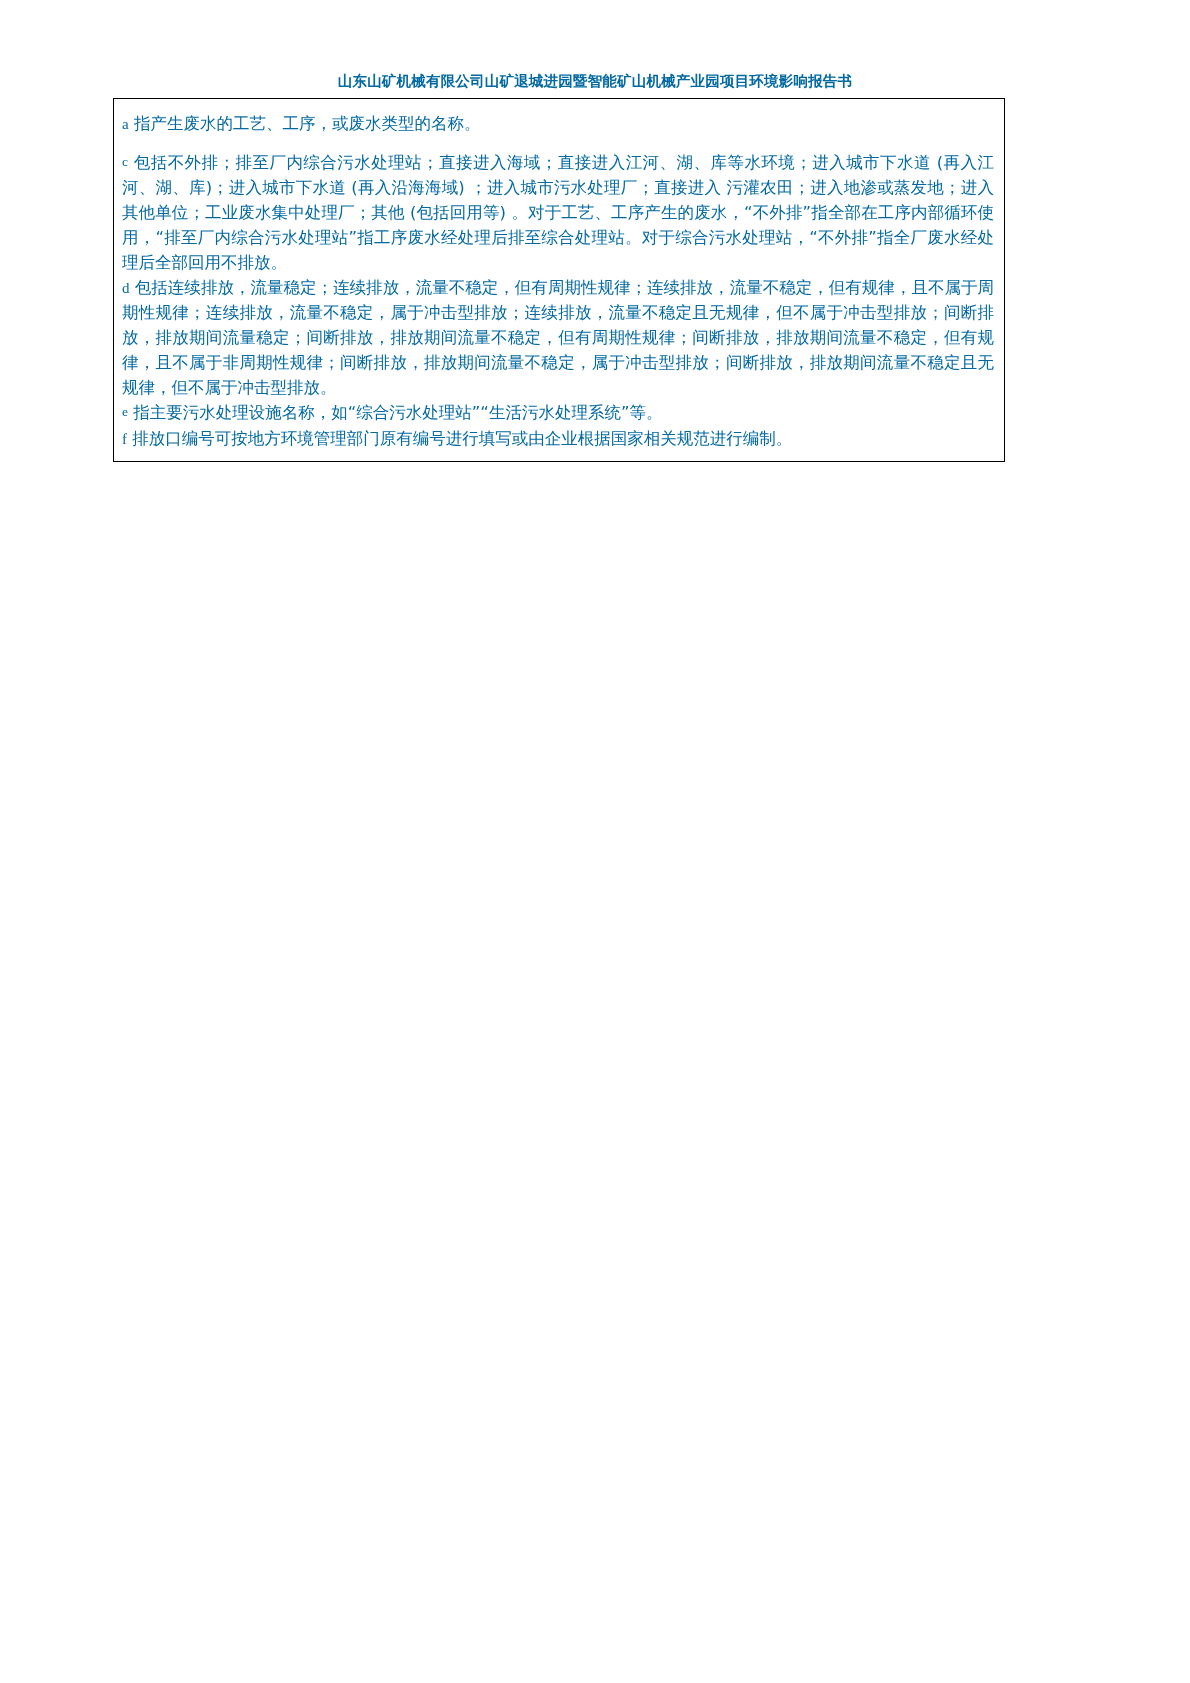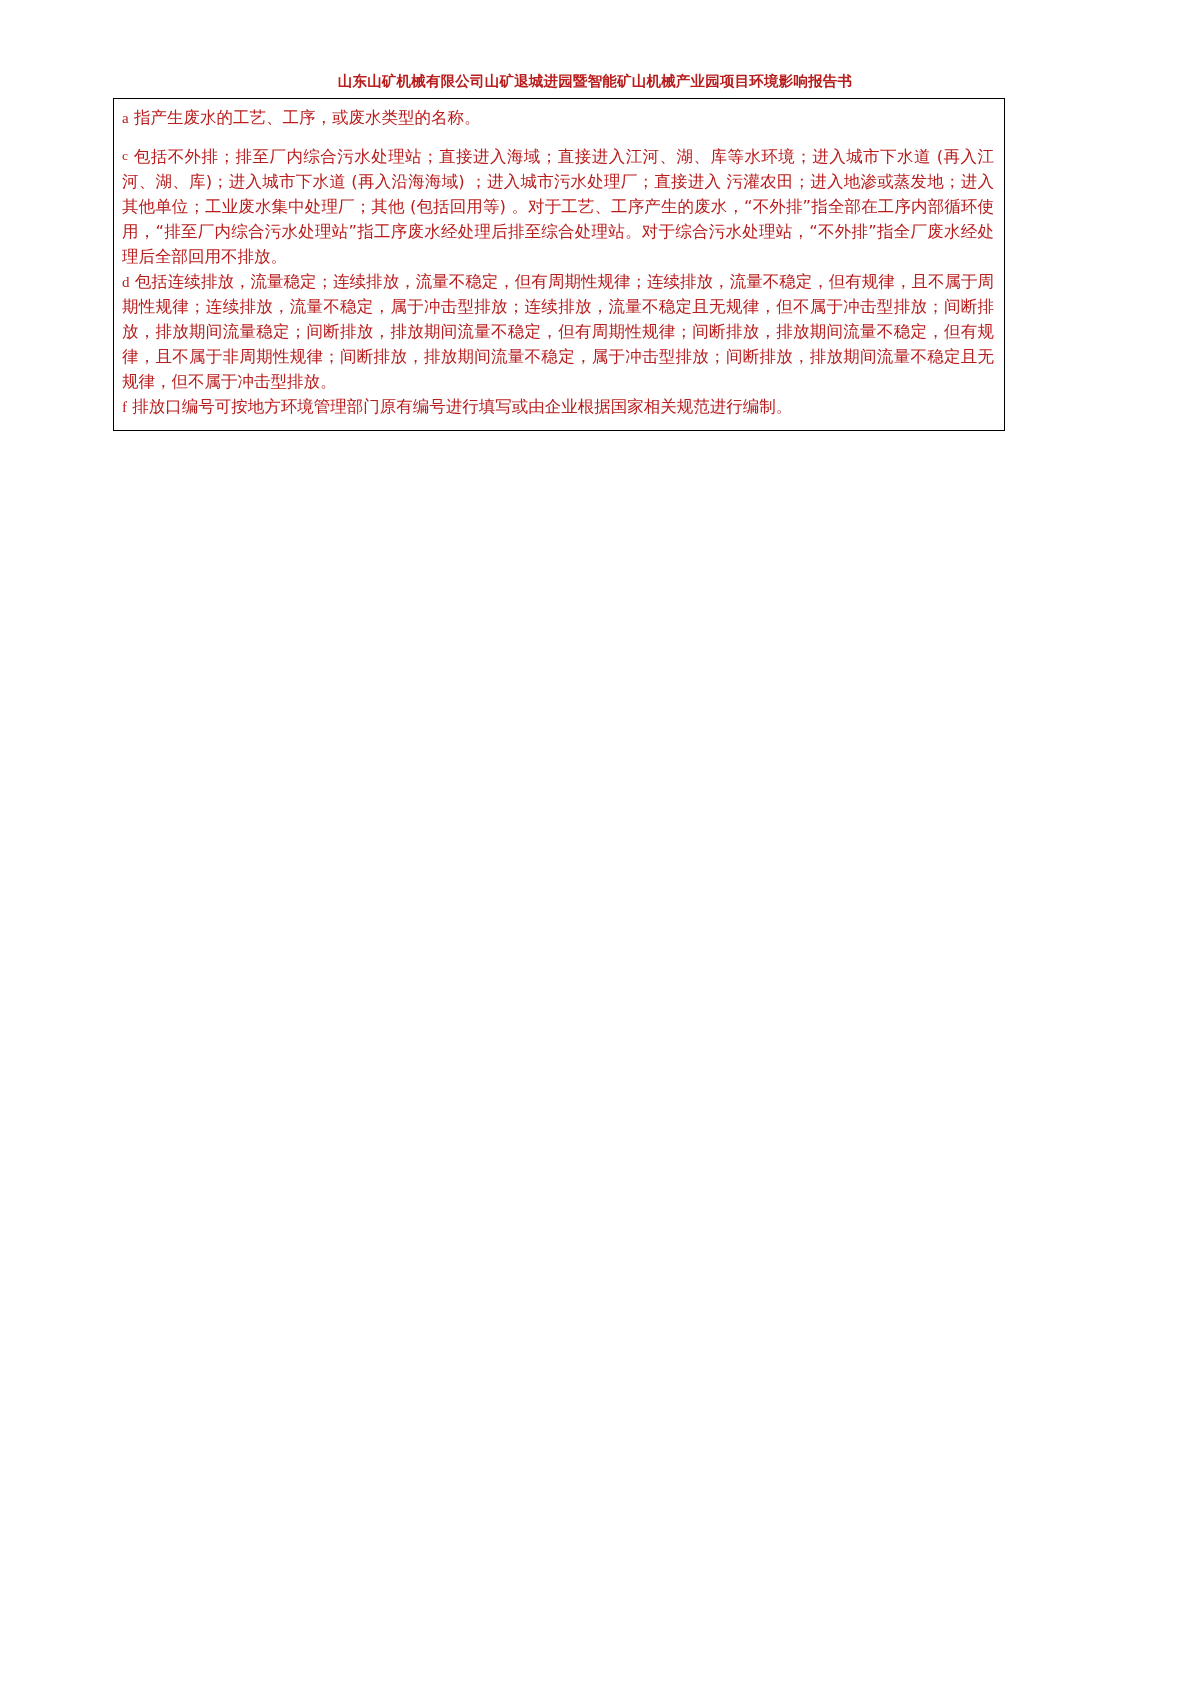--- a/index.html
+++ b/index.html
@@ -7,42 +7,42 @@
     padding: 0;
     background: #ffffff;
   }
   .page {
     position: relative;
     width: 1190px;
     height: 1488px;
     margin: 0 auto;
     background: #ffffff;
     font-family: "Liberation Sans", sans-serif;
-    color: #b91c1c;
+    color: #0369a1;
     box-sizing: border-box;
   }
   .header-title {
     position: absolute;
     top: 72px;
     left: 0;
     width: 1190px;
     text-align: center;
     font-size: 14.5px;
     font-weight: bold;
     letter-spacing: 0.2px;
     font-family: "DejaVu Sans", sans-serif;
   }
   .note-box {
     position: absolute;
     top: 98px;
     left: 113px;
     width: 892px;
     border: 1px solid #000000;
     box-sizing: border-box;
-    padding: 6px 10px 10px 8px;
+    padding: 12px 10px 10px 8px;
   }
   .note-line {
     font-size: 16.5px;
     line-height: 1.55;
     text-align: justify;
     text-justify: inter-ideograph;
     margin: 0;
     font-family: "DejaVu Sans", sans-serif;
   }
   .note-line.tight {
@@ -89,20 +89,24 @@
     <p class="note-line tight">
       <span class="marker sup">c</span>
       <span>包括不外排；排至厂内综合污水处理站；直接进入海域；直接进入江河、湖、库等水环境；进入城市下水道 (再入江河、湖、库)；进入城市下水道 (再入沿海海域) ；进入城市污水处理厂；直接进入 污灌农田；进入地渗或蒸发地；进入其他单位；工业废水集中处理厂；其他 (包括回用等) 。对于工艺、工序产生的废水，“不外排”指全部在工序内部循环使用，“排至厂内综合污水处理站”指工序废水经处理后排至综合处理站。对于综合污水处理站，“不外排”指全厂废水经处理后全部回用不排放。</span>
     </p>
 
     <p class="note-line tight">
       <span class="marker">d</span>
       <span>包括连续排放，流量稳定；连续排放，流量不稳定，但有周期性规律；连续排放，流量不稳定，但有规律，且不属于周期性规律；连续排放，流量不稳定，属于冲击型排放；连续排放，流量不稳定且无规律，但不属于冲击型排放；间断排放，排放期间流量稳定；间断排放，排放期间流量不稳定，但有周期性规律；间断排放，排放期间流量不稳定，但有规律，且不属于非周期性规律；间断排放，排放期间流量不稳定，属于冲击型排放；间断排放，排放期间流量不稳定且无规律，但不属于冲击型排放。</span>
     </p>
 
+    <p class="note-line">
+      <span class="marker sup">e</span>
+      <span>指主要污水处理设施名称，如“综合污水处理站”“生活污水处理系统”等。</span>
+    </p>
 
     <p class="note-line">
       <span class="marker">f</span>
       <span>排放口编号可按地方环境管理部门原有编号进行填写或由企业根据国家相关规范进行编制。</span>
     </p>
 
   </div>
 
   <div class="page-number">241</div>
 

